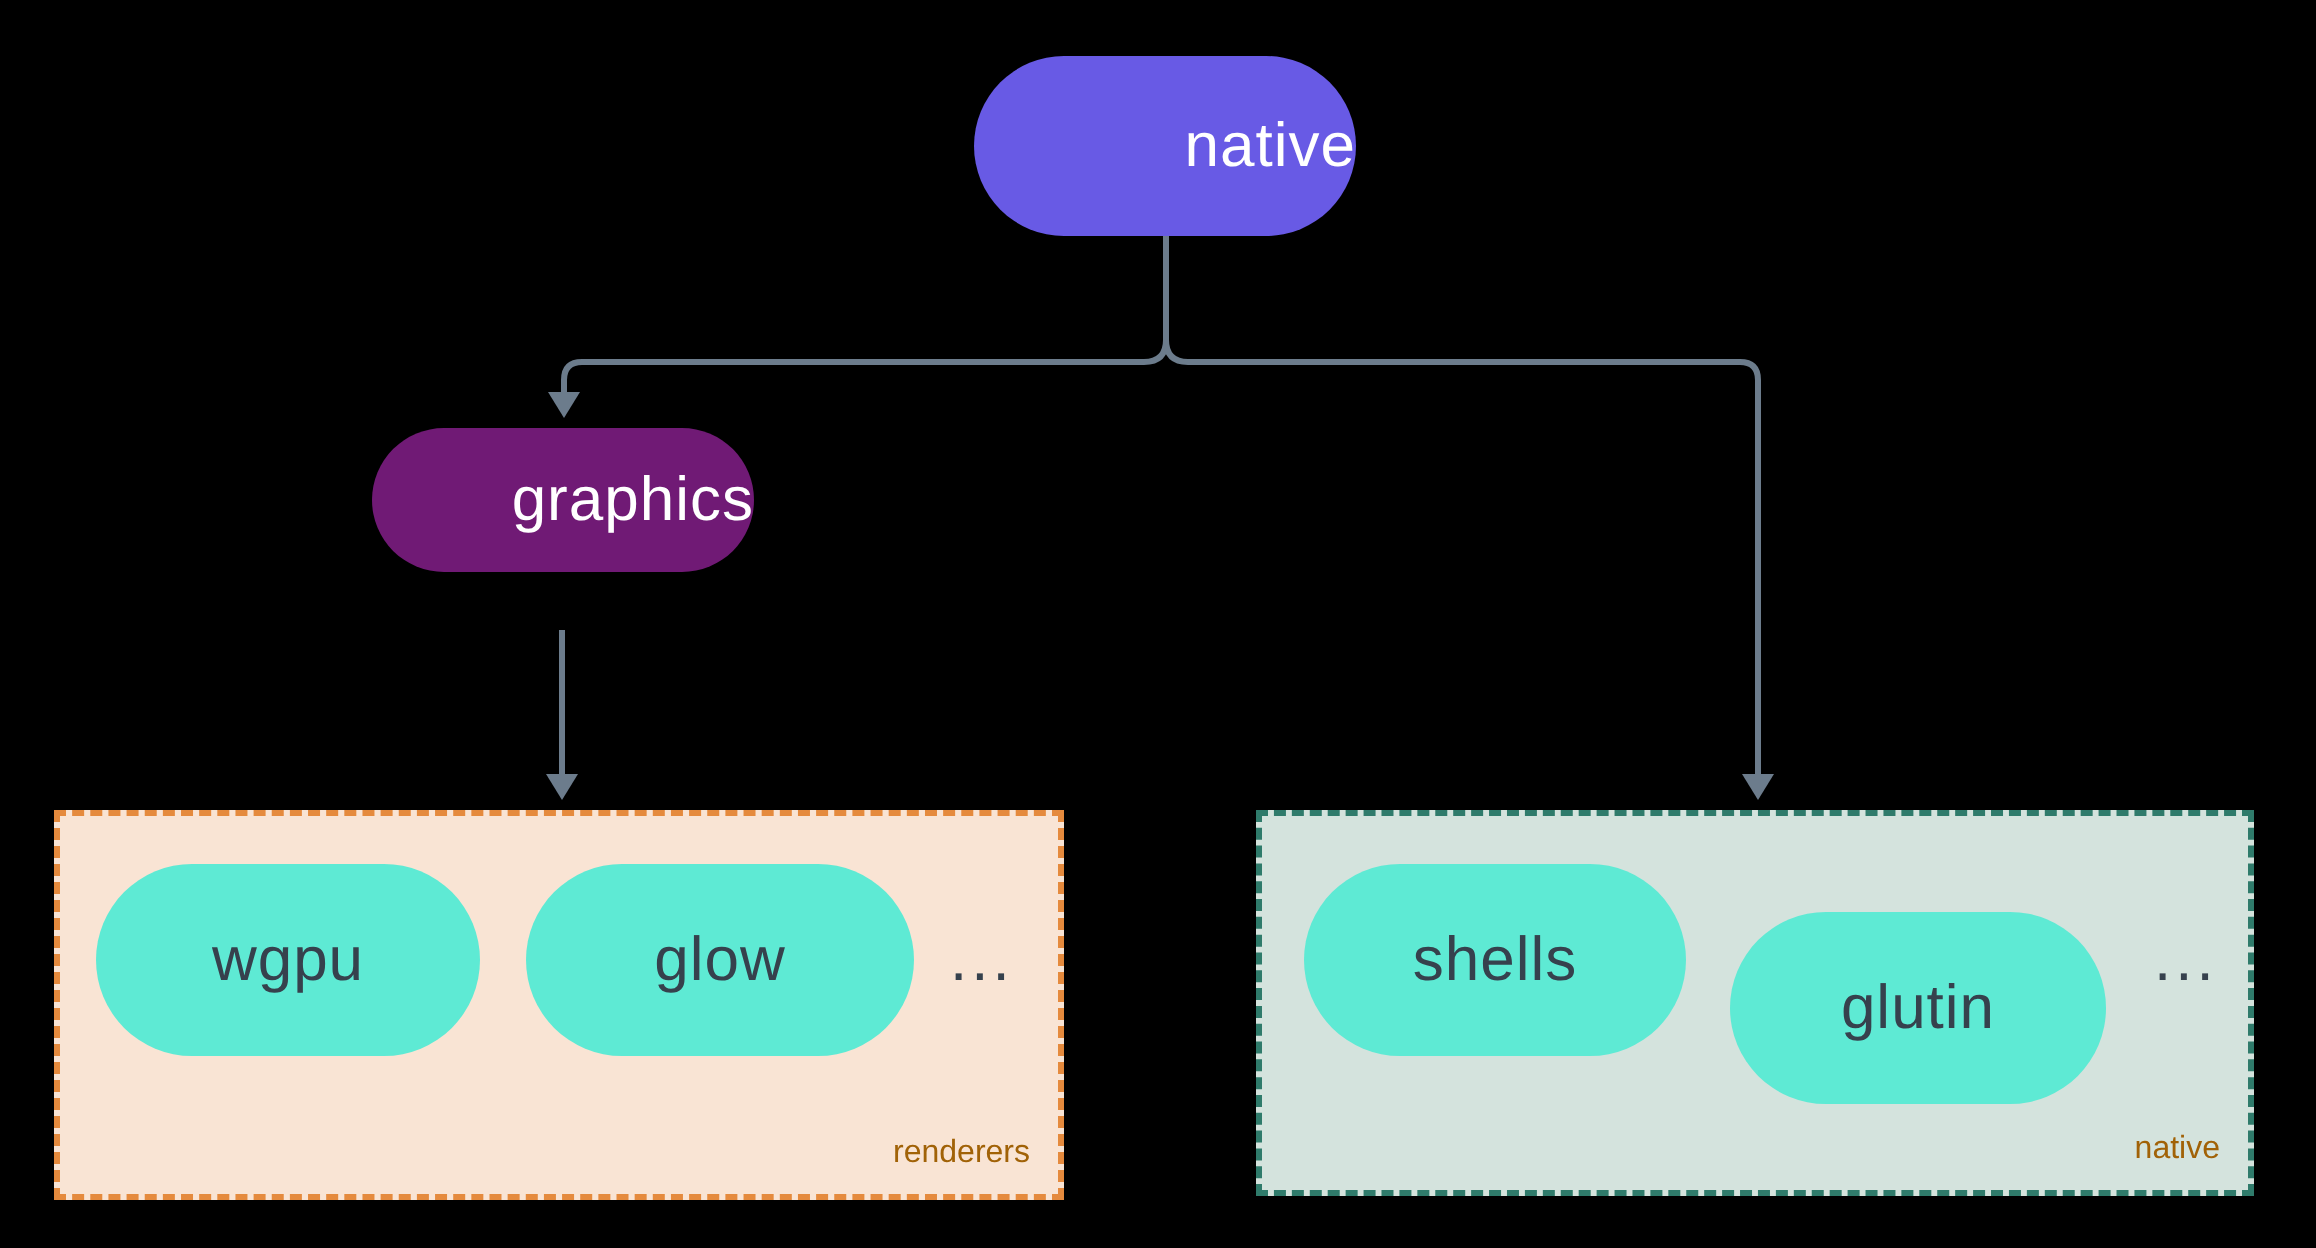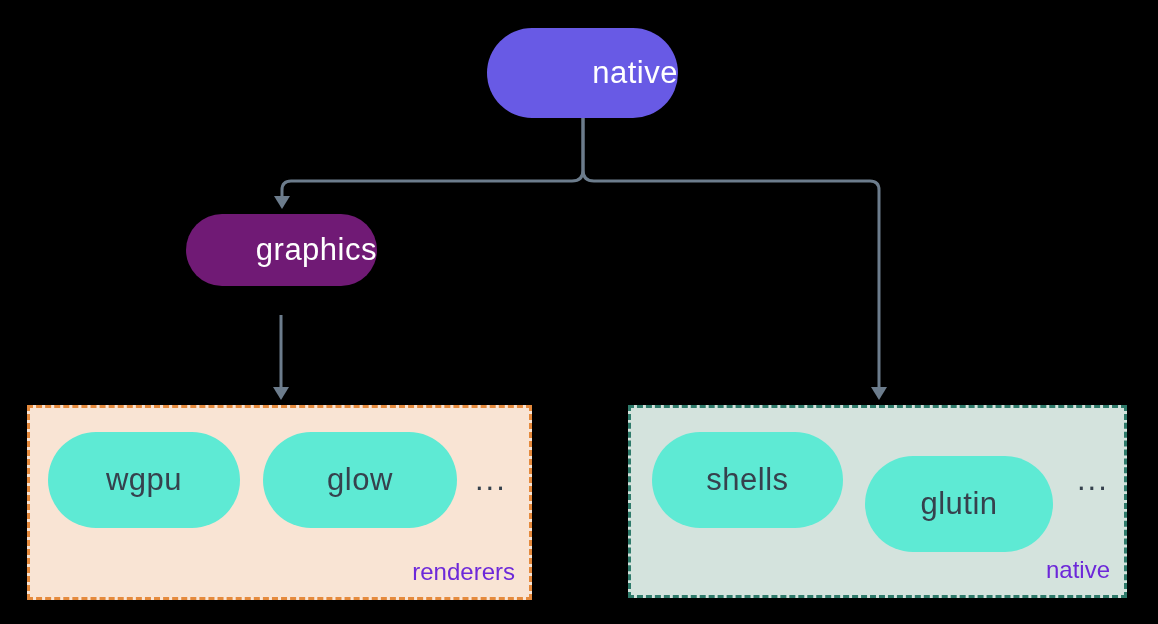--- a/index.html
+++ b/index.html
@@ -84,22 +84,22 @@
     color: #36414d;
     font-size: 31px;
     letter-spacing: 2px;
   }
   .ellipsis-renderers { left: 475px; }
   .ellipsis-shells    { left: 1077px; }
   .group-label {
     position: absolute;
     right: 14px;
     bottom: 11px;
-    color: #6d28d9;
-    font-size: 24px;
+    color: #a16207;
+    font-size: 16px;
   }
 </style>
 </head>
 <body>
 
 <div class="canvas">
 
   <svg class="connector-layer" viewBox="0 0 1158 624" xmlns="http://www.w3.org/2000/svg">
 
     <path d="M583,118 L583,170 Q583,181 572,181 L291,181 Q282,181 282,190 L282,197" fill="none" stroke="#6c7c8c" stroke-width="3"></path>

